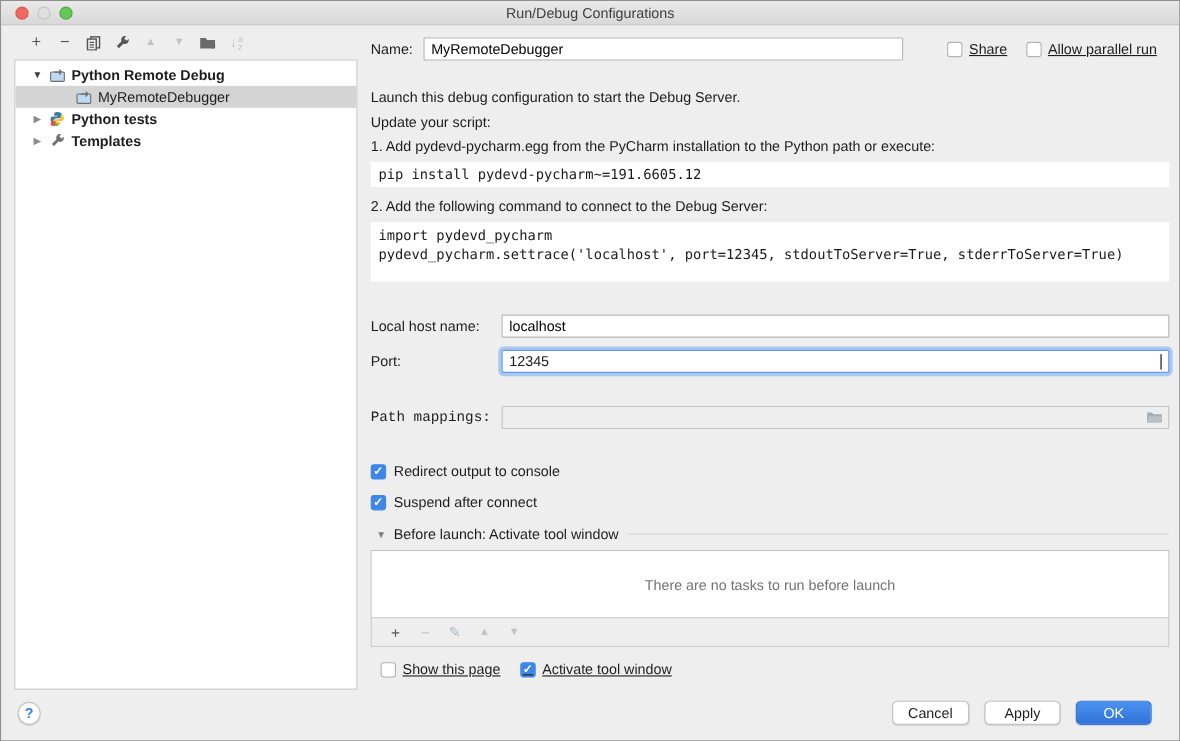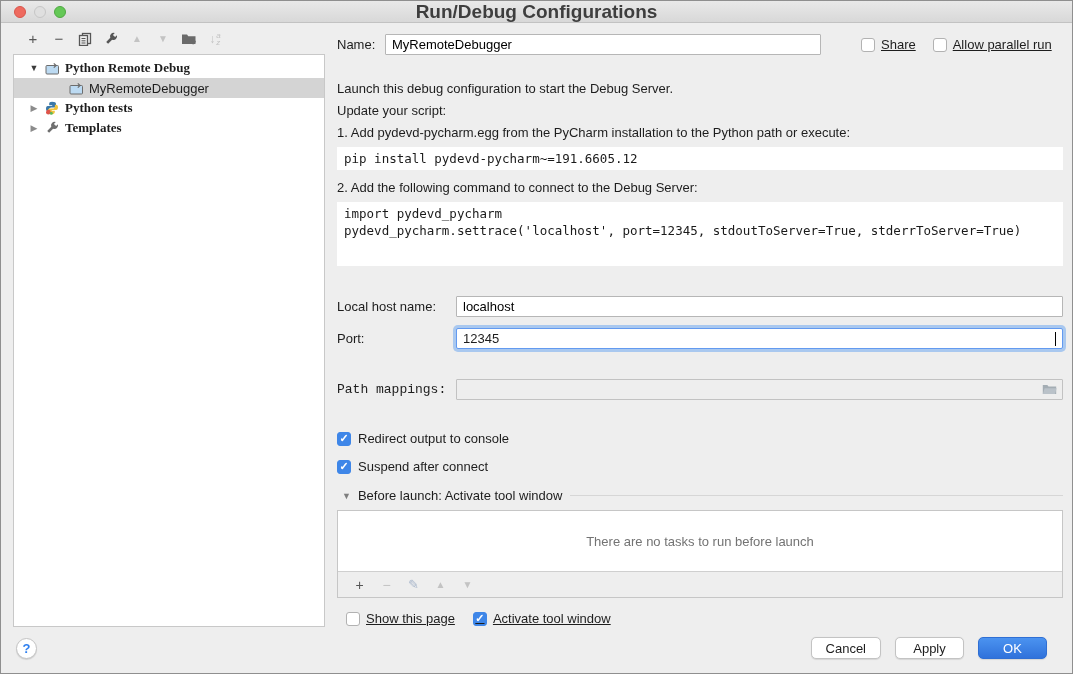--- a/index.html
+++ b/index.html
@@ -9,63 +9,63 @@
             border:1px solid #8f8f8f; box-shadow:0 10px 30px rgba(0,0,0,.3); }
 
   
   .titlebar { position:relative; height:22px; background:linear-gradient(#e9e9e9,#d8d8d8);
               border-bottom:1px solid #c2c2c2; display:flex; align-items:center; }
   .traffic { position:absolute; left:13px; top:0; height:100%; display:flex; align-items:center; gap:8px; }
   .tl { width:12px; height:12px; border-radius:50%; display:inline-block; }
   .tl.red   { background:#ee6a5f; border:1px solid #d9554b; }
   .tl.gray  { background:#dfdfdf; border:1px solid #c6c6c6; }
   .tl.green { background:#64c856; border:1px solid #50a843; }
-  .title { flex:1; text-align:center; font-weight:700; color:#3e3e3e; font-size:19px; }
+  .title { flex:1; text-align:center; font-weight:400; color:#3e3e3e; font-size:13px; }
 
   
   .main { position:absolute; top:22px; left:0; right:0; bottom:46px; display:flex; }
   .left { width:312px; margin-left:12px; display:flex; flex-direction:column; }
   .tree-toolbar { height:31px; display:flex; align-items:center; padding-left:7px; }
   .tbtn { width:26px; height:20px; display:flex; align-items:center; justify-content:center;
           color:#565656; font-size:15px; }
   .tbtn.dis { color:#c3c3c3; }
   .tbtn svg { display:block; }
   .sort-icon { display:flex; align-items:center; color:#c3c3c3; }
   .sort-icon .arr { font-size:12px; }
   .sort-icon .az { display:flex; flex-direction:column; font-size:8px; line-height:7px; font-style:normal; margin-left:1px; }
 
   .tree-box { flex:1; background:#ffffff; border:1px solid #c8c8c8; padding-top:3px; overflow:hidden; }
   .tree-row { height:20px; display:flex; align-items:center; }
   .tree-row.selected { background:#d4d4d4; }
   .tarrow { width:12px; margin-left:14px; font-size:9px; color:#8b8b8b; text-align:center; }
   .tarrow.dark { color:#3c3c3c; }
   .ticon { width:16px; height:14px; margin-left:4px; display:flex; align-items:center; justify-content:center; }
   .tlabel { margin-left:5px; }
-  .tlabel.bold { font-weight:700;font-family:Liberation Serif, serif; }
+  .tlabel.bold { font-weight:700; }
   .indent { width:24px; }
 
   
   .right { flex:1; margin-left:12px; margin-right:9px; padding-top:11px; }
   .row { display:flex; align-items:center; }
   .name-row .lbl { width:48px; }
   .field { height:21px; background:#fff; border:1px solid #b6b6b6; border-radius:1px;
            padding:0 6px; font-size:13px; font-family:"Liberation Sans",sans-serif;
            display:flex; align-items:center; }
   input.field { display:inline-block; line-height:19px; }
   .name-field { width:436px; }
   .cbwrap { display:flex; align-items:center; gap:6px;text-decoration:underline; }
   .cb { width:14px; height:14px; border:1px solid #b2b2b2; border-radius:3px; background:#fff;
         display:inline-flex; align-items:center; justify-content:center; flex:none; }
   .cb.checked { background:#3e86e8; border-color:#3e86e8; color:#fff; font-size:11px; font-weight:700; }
 
   .desc { margin-top:26px; }
   .desc .dline { margin-bottom:6px; line-height:16px; }
   .codeblock { background:#fff; font-family:"DejaVu Sans Mono", monospace; font-size:12.5px;
                padding:3px 7px; margin:5px 0 10px 0; line-height:17px; color:#1a1a1a; }
-  .codeblock.tall { padding-bottom:27px; }
+  .codeblock.tall { padding-bottom:17px; }
 
   .form-rows { margin-top:30px; }
   .frow { display:flex; align-items:center; margin-bottom:11px; }
   .frow .lbl { width:119px; flex:none; }
   .frow .field { flex:1; }
   .frow.focused-row .field { border:1px solid #639af0; box-shadow:0 0 0 3px #a9c8ef; border-radius:2px;justify-content:space-between; }
   .caret { display:inline-block; width:1px; height:14px; background:#000; margin-left:1px; }
   .path-row { margin-top:30px;font-family:Liberation Mono, monospace; }
   .path-field { background:#eeeeee; border-color:#c2c2c2; justify-content:flex-end; padding-right:3px; }
   .folder-btn { width:20px; height:16px; display:flex; align-items:center; justify-content:center; }

